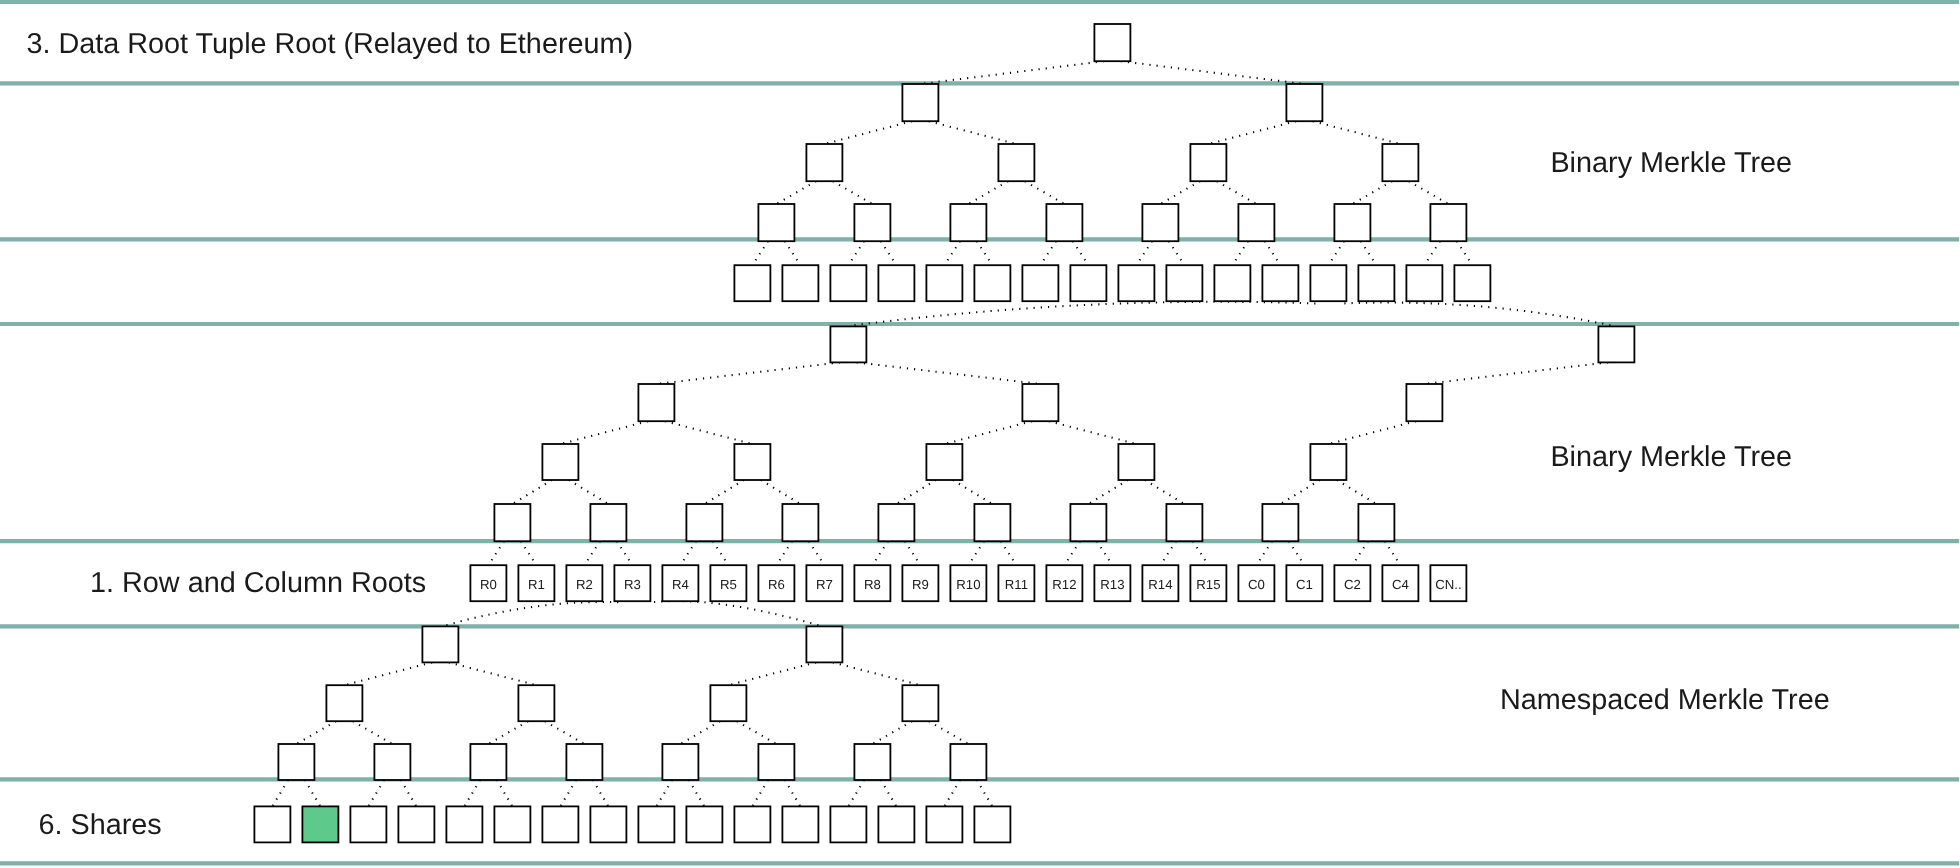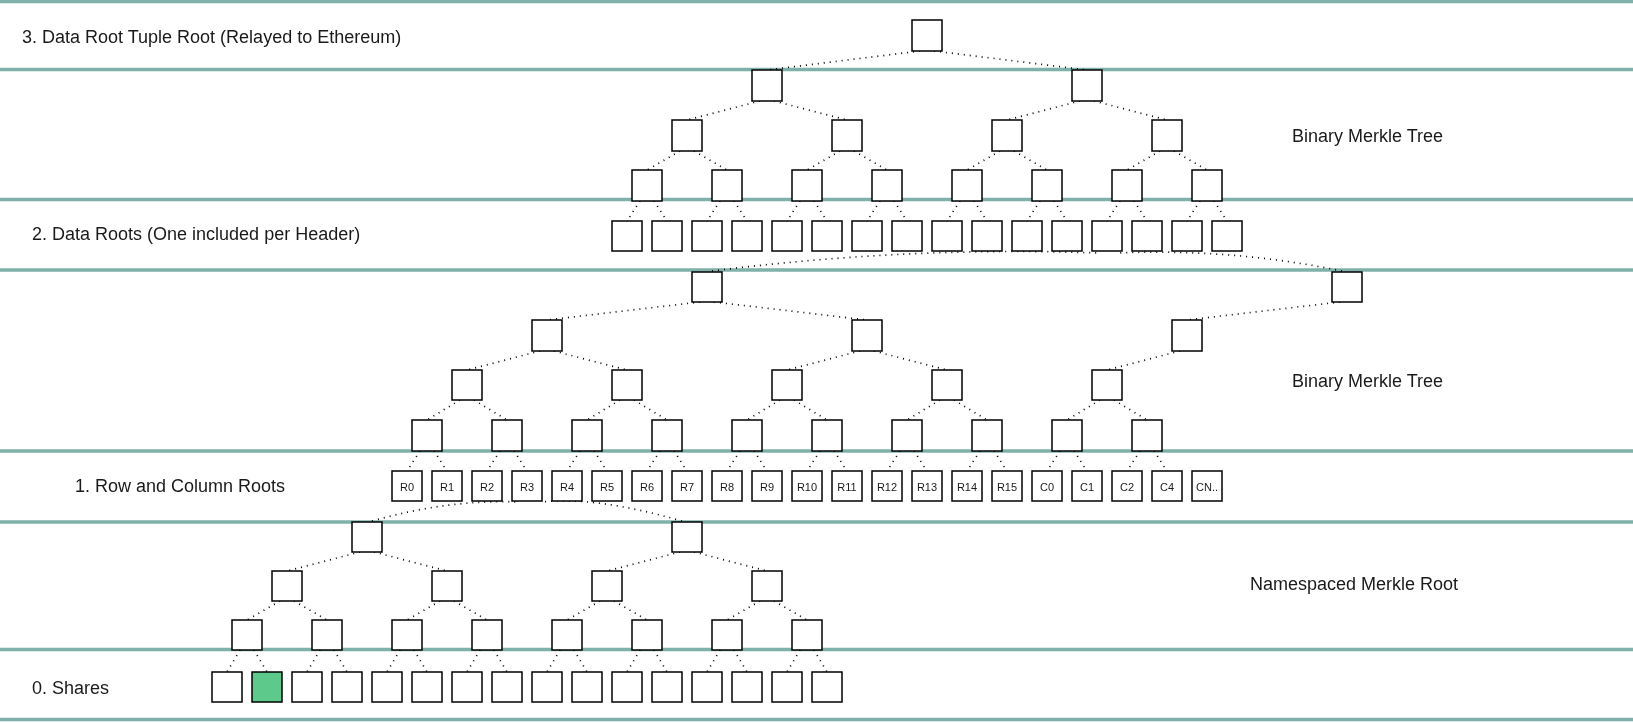--- a/index.html
+++ b/index.html
@@ -1,19 +1,19 @@
 <!DOCTYPE html>
 <html><head>
 <meta charset="utf-8">
 <style>
   html,body{margin:0;padding:0;background:#ffffff;}
   .canvas{position:relative;width:1633px;height:723px;background:#ffffff;overflow:hidden;
           font-family:"Liberation Sans", sans-serif;}
   svg{position:absolute;left:0;top:0;}
-  .lbl{position:absolute;font-size:18px;line-height:30px;color:#1a1a1a;white-space:nowrap;}
+  .lbl{position:absolute;font-size:24px;line-height:30px;color:#1a1a1a;white-space:nowrap;}
   .lbl-band-3{left:22px;top:22px;}
   .lbl-band-2{left:32px;top:219px;}
   .lbl-band-1{left:32px;top:471px;margin-left:43px;}
   .lbl-band-0{left:32px;top:673px;}
   .lbl-bmt-1{left:1292px;top:121px;}
   .lbl-bmt-2{left:1292px;top:366px;}
   .lbl-nmt{left:1250px;top:569px;}
 </style>
 </head>
 <body>
@@ -247,20 +247,19 @@
       <rect x="572" y="672" width="30" height="30" fill="#ffffff" stroke="#000000" stroke-width="1.5"></rect>
       <rect x="612" y="672" width="30" height="30" fill="#ffffff" stroke="#000000" stroke-width="1.5"></rect>
       <rect x="652" y="672" width="30" height="30" fill="#ffffff" stroke="#000000" stroke-width="1.5"></rect>
       <rect x="692" y="672" width="30" height="30" fill="#ffffff" stroke="#000000" stroke-width="1.5"></rect>
       <rect x="732" y="672" width="30" height="30" fill="#ffffff" stroke="#000000" stroke-width="1.5"></rect>
       <rect x="772" y="672" width="30" height="30" fill="#ffffff" stroke="#000000" stroke-width="1.5"></rect>
       <rect x="812" y="672" width="30" height="30" fill="#ffffff" stroke="#000000" stroke-width="1.5"></rect>
     </svg>
 
   <div class="lbl lbl-band-3">3. Data Root Tuple Root (Relayed to Ethereum)</div>
-  <div class="lbl lbl-band-2">2. Data Roots (One included per Header)</div>
   <div class="lbl lbl-band-1">1. Row and Column Roots</div>
-  <div class="lbl lbl-band-0">0. Shares</div>
+  <div class="lbl lbl-band-0">6. Shares</div>
 
   <div class="lbl lbl-bmt-1">Binary Merkle Tree</div>
   <div class="lbl lbl-bmt-2">Binary Merkle Tree</div>
-  <div class="lbl lbl-nmt">Namespaced Merkle Root</div>
+  <div class="lbl lbl-nmt">Namespaced Merkle Tree</div>
 </div>
 
 </body></html>

